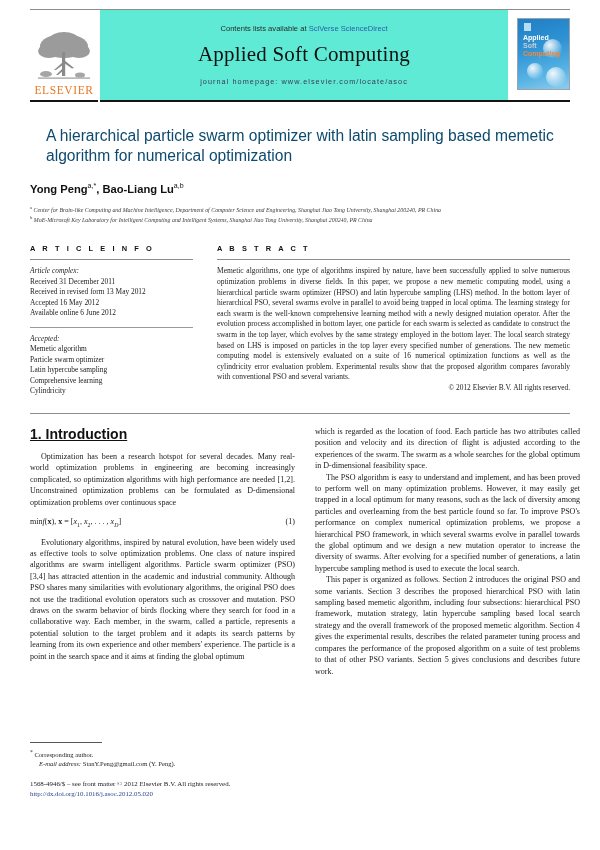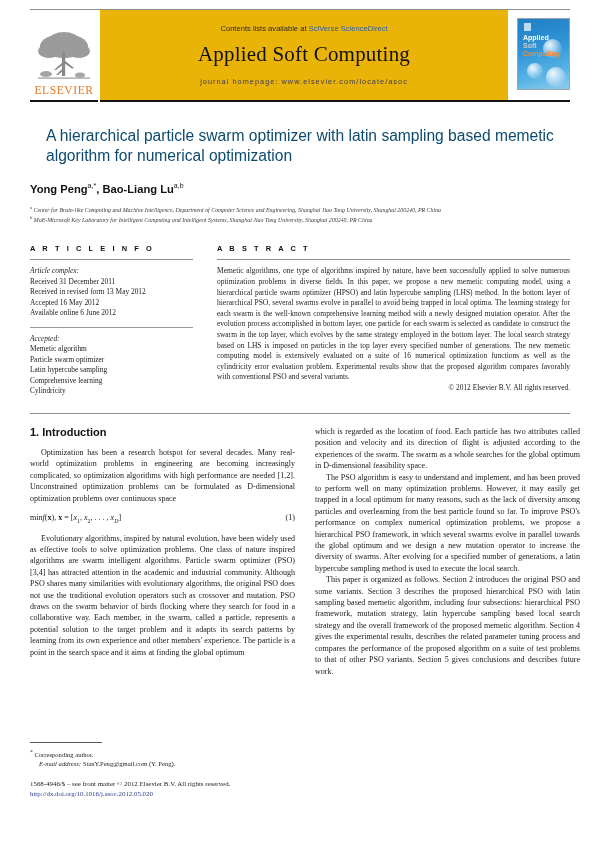--- a/index.html
+++ b/index.html
@@ -56,21 +56,21 @@
   .elsevier-word {
     font-family: "Liberation Serif", serif;
     font-size: 11.5px;
     color: #e87722;
     letter-spacing: .6px;
     line-height: 1;
     margin-top: 1px;
   }
   .centre-block {
     flex: 1 1 auto;
-    background: #eab308;
+    background: #5eead4;
     border-bottom: 2.4px solid #141414;
     display: flex;
     flex-direction: column;
     justify-content: center;
     align-items: center;
     box-sizing: border-box;
     margin-left: 2px;
   }
   .contents-line {
     font-family: "Liberation Sans", sans-serif;
@@ -216,24 +216,25 @@
     margin-top: 16px;
   }
   .columns {
     margin-top: 12px;
     display: flex;
     gap: 20px;
   }
   .col { width: 265px; flex: 0 0 265px; position: relative; }
   .sec-title {
     font-family: "Liberation Sans", sans-serif;
-    font-size: 11px;
+    font-size: 14px;
     font-weight: bold;
     color: #111;
     margin-bottom: 9px;
+    text-decoration: underline;
   }
   .para {
     font-family: Liberation Serif, serif;
     font-size: 8.05px;
     line-height: 11.4px;
     color: #1a1a1a;
     text-align: justify;
     text-indent: 11px;
     margin: 0 0 0 0;
   }

